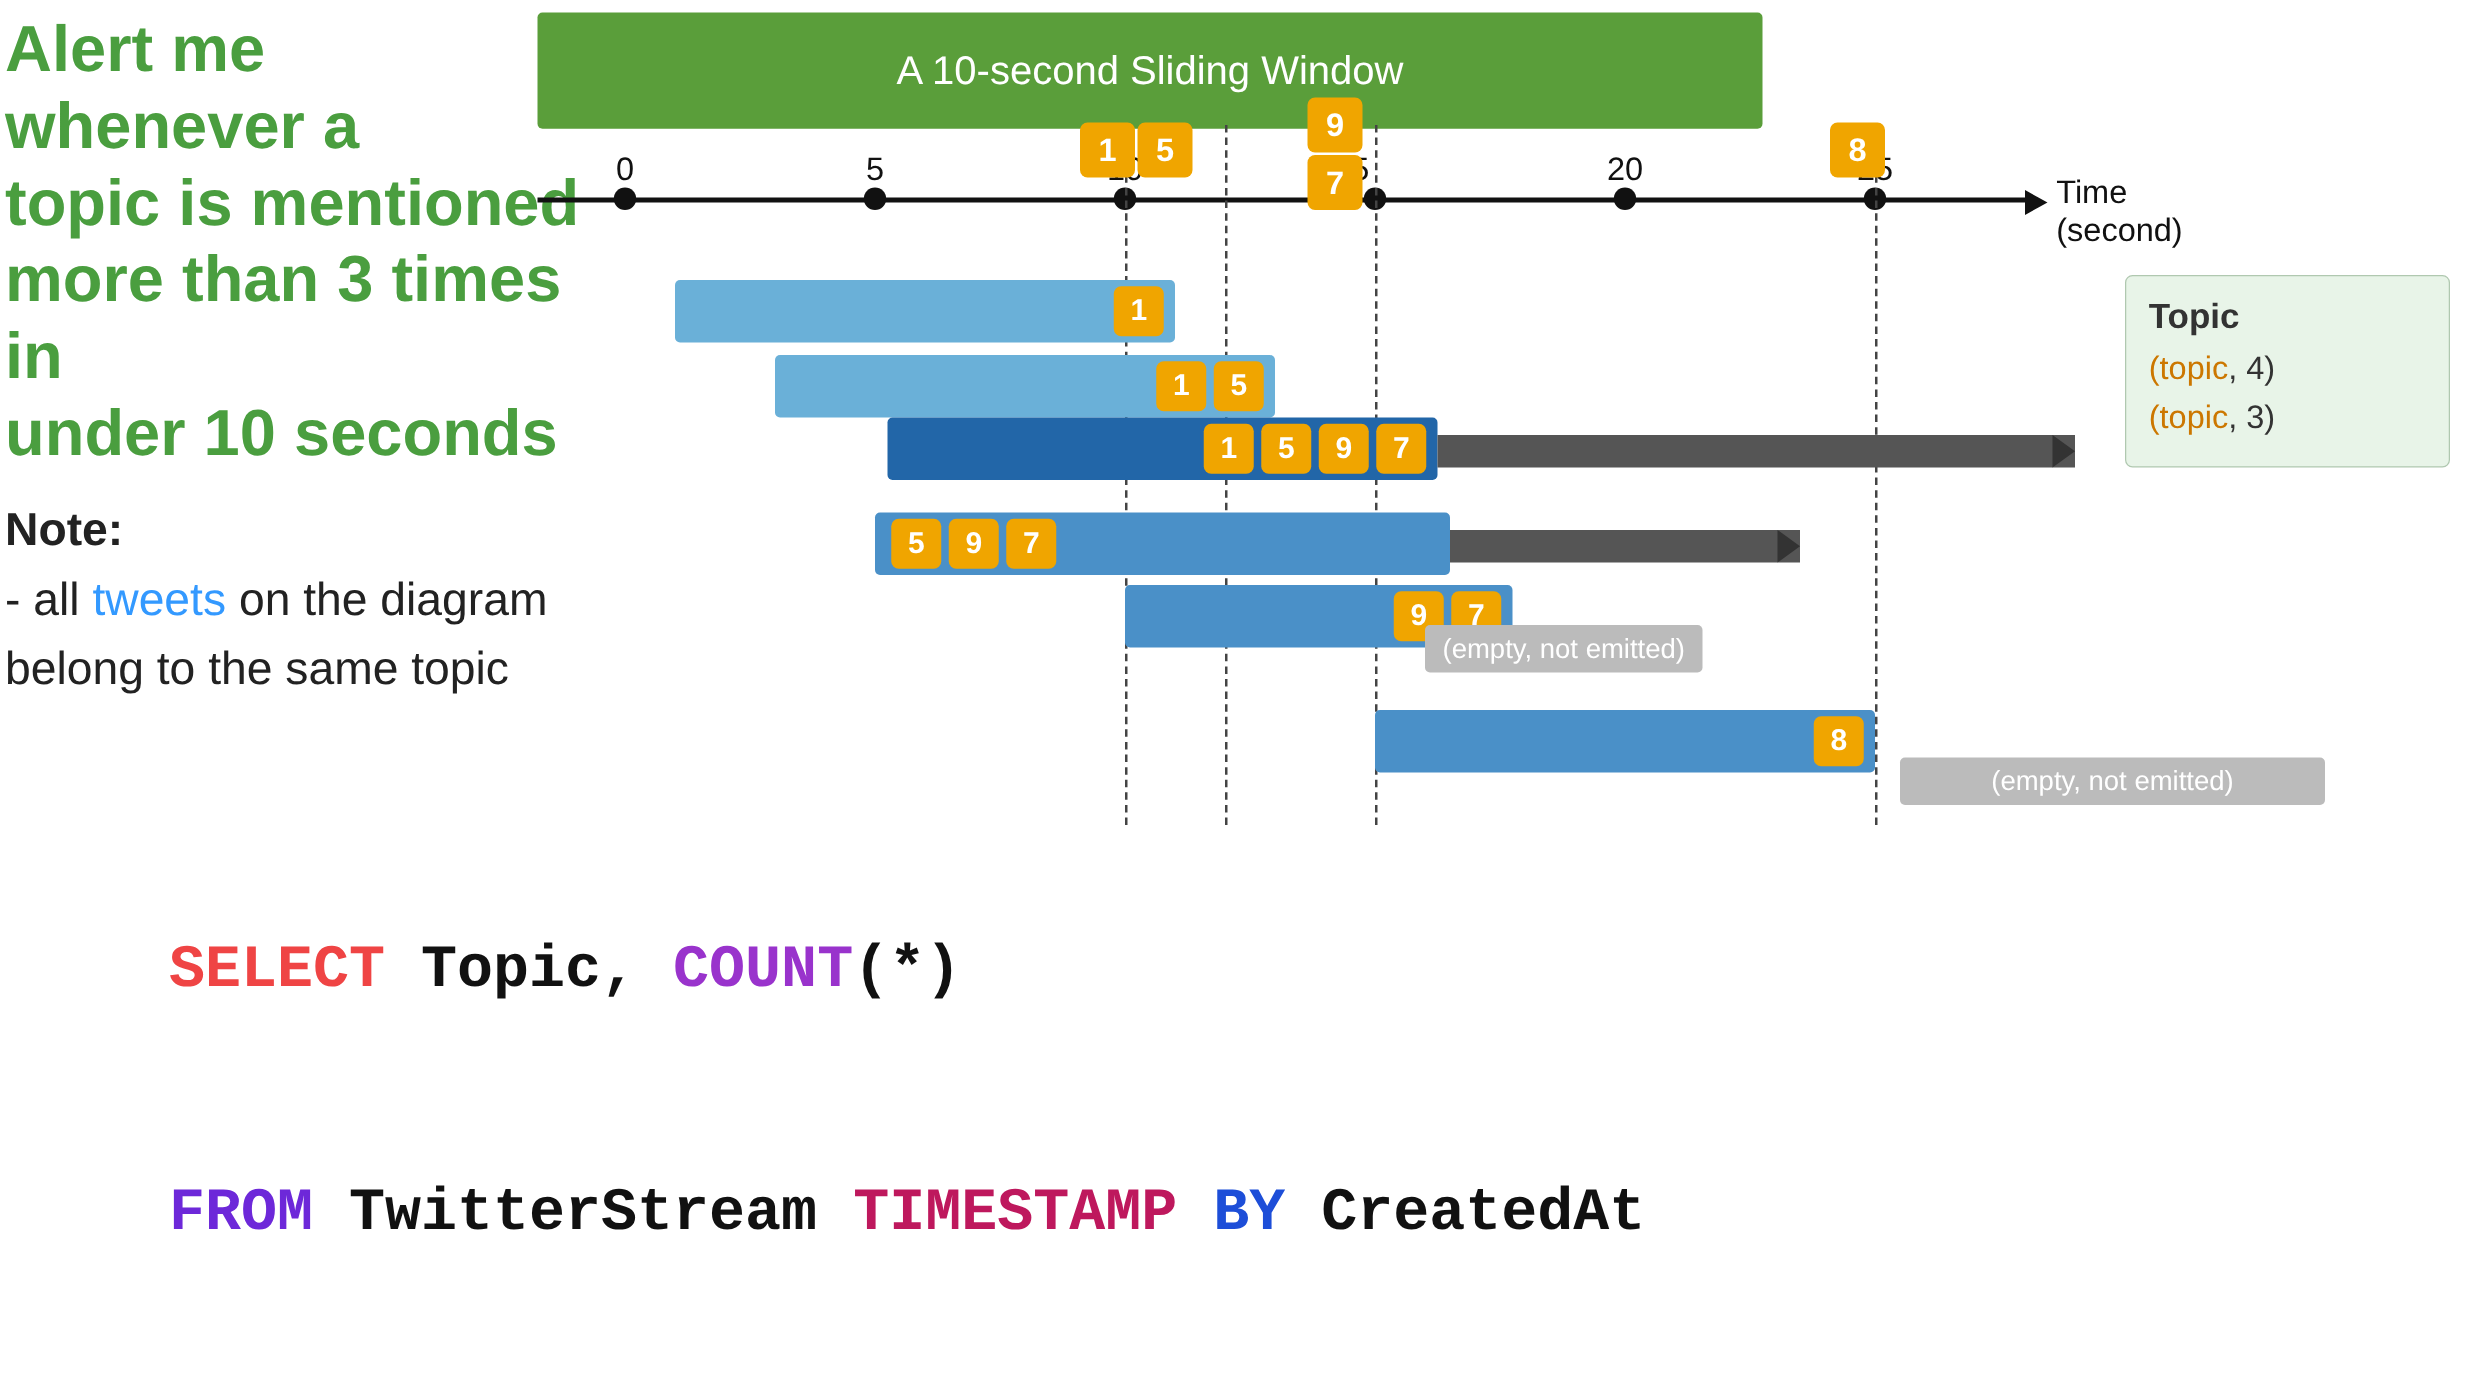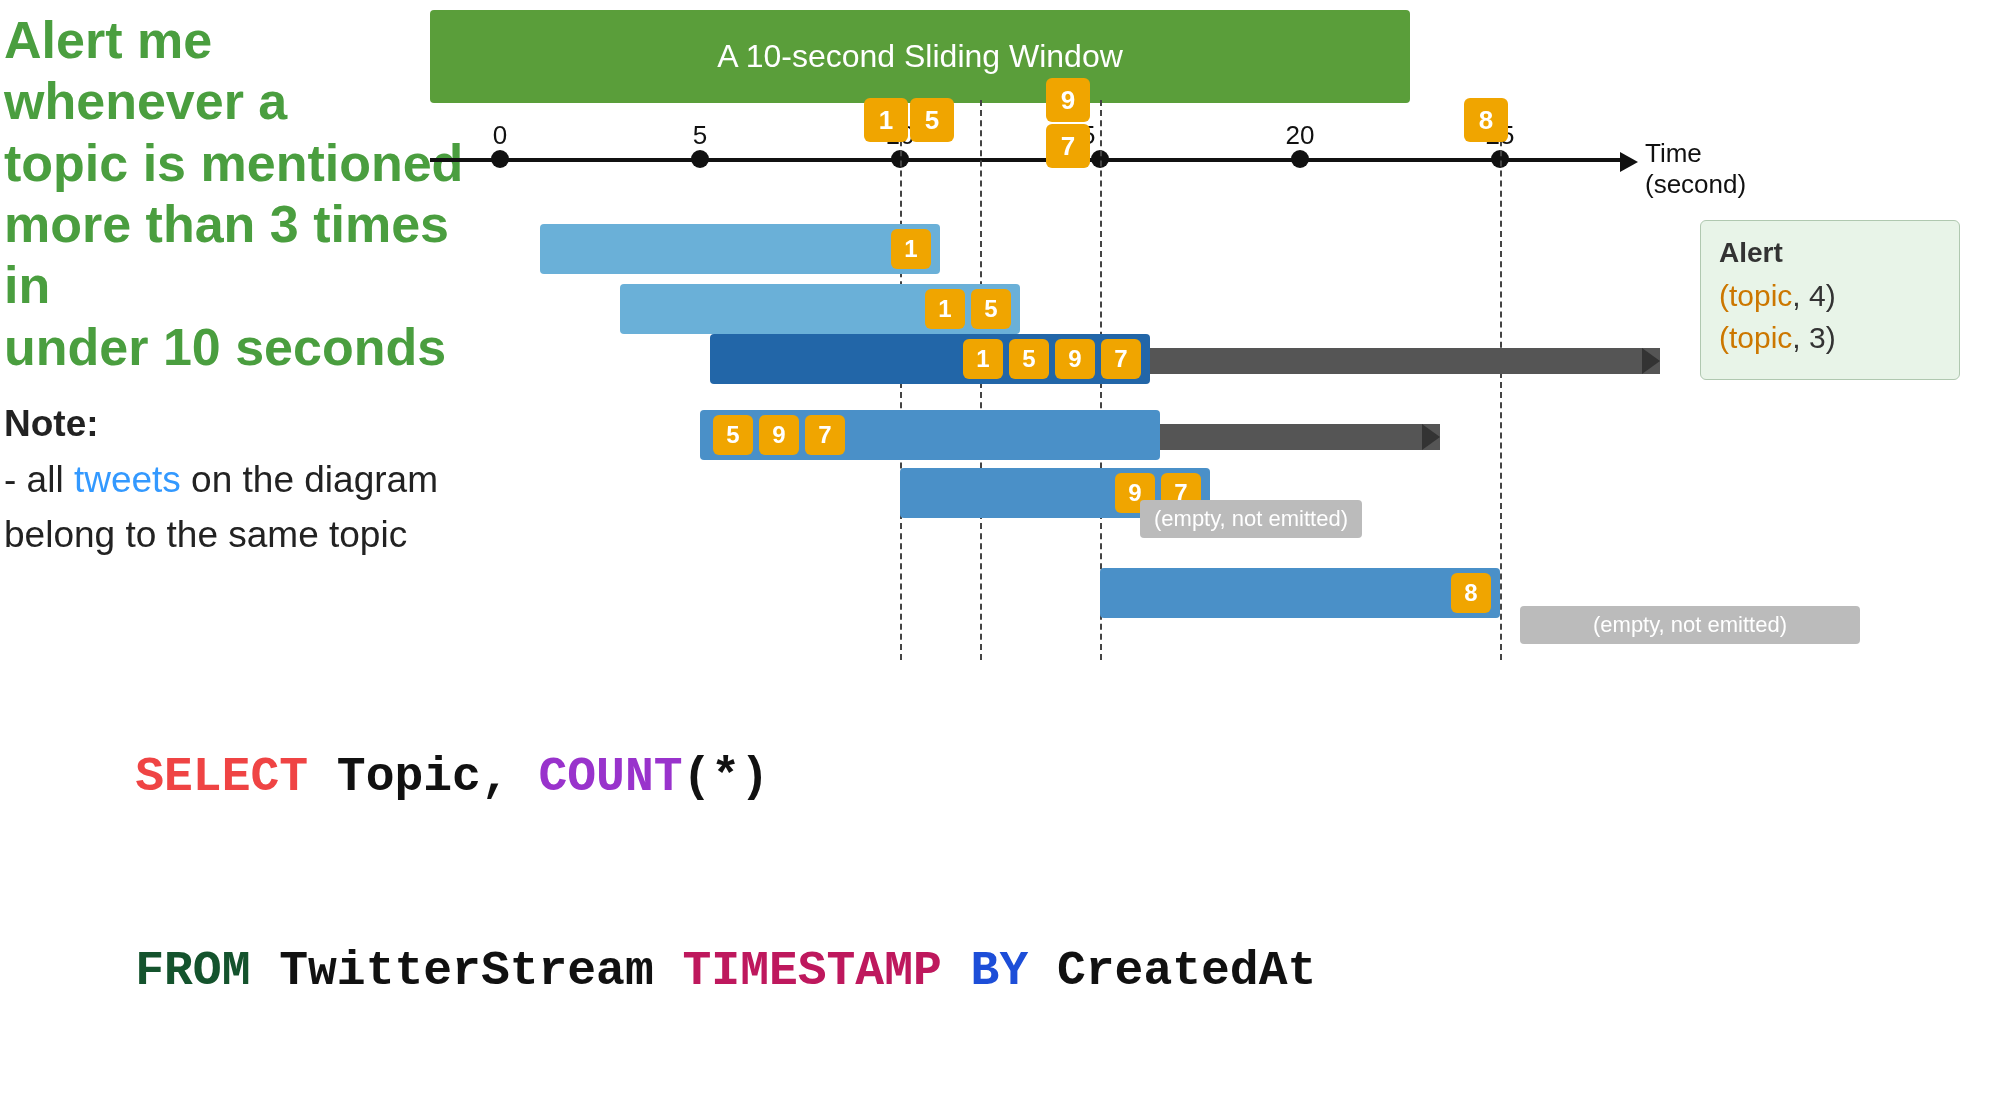--- a/index.html
+++ b/index.html
@@ -180,21 +180,21 @@
       border-radius: 6px;
       padding: 16px 18px;
     }
     .output-title {
       font-size: 28px;
       font-weight: bold;
       color: #333;
       margin-bottom: 10px;
     }
     .output-item {
-      font-size: 30px;
+      font-size: 26px;
       color: #555;
       margin-bottom: 8px;
     }
     .output-topic { color: #cc7700; }
     .output-num { color: #333; }
 
     
     .empty-label {
       position: absolute;
       background: #bbb;
@@ -212,21 +212,21 @@
       width: 1300px;
     }
     .sql-line {
       font-size: 48px;
       font-family: 'Courier New', monospace;
       font-weight: bold;
       line-height: 1.35;
       white-space: pre;
     }
     .kw-select { color: #ef4444; }
-    .kw-from   { color: #14532d; margin-top: 15px; }
+    .kw-from   { color: #6d28d9; margin-top: 15px; }
     .kw-timestamp { color: #be185d; }
     .kw-by     { color: #1d4ed8; margin-top: 33px; }
     .kw-count  { color: #9933cc; }
     .sql-plain { color: #111; }
   </style>
 </head>
 <body>
 
 <div class="left-panel">
   <div class="alert-text">
@@ -335,21 +335,21 @@
 
   <div class="win-bar blue-mid" style="left:670px; top:558px; width:400px;">
     <div style="margin-left:auto; display:flex; padding-right:6px;">
       <div class="bar-badge">8</div>
     </div>
   </div>
 
   <div class="empty-label" style="left:1090px; top:596px; width:340px; text-align:center;">(empty, not emitted)</div>
 
   <div class="output-box">
-    <div class="output-title">Alert</div>
+    <div class="output-title">Topic</div>
     <div class="output-item">
       <span class="output-topic">(topic</span><span class="output-num">, 4)</span>
     </div>
     <div class="output-item">
       <span class="output-topic">(topic</span><span class="output-num">, 3)</span>
     </div>
   </div>
 
 </div>
 

